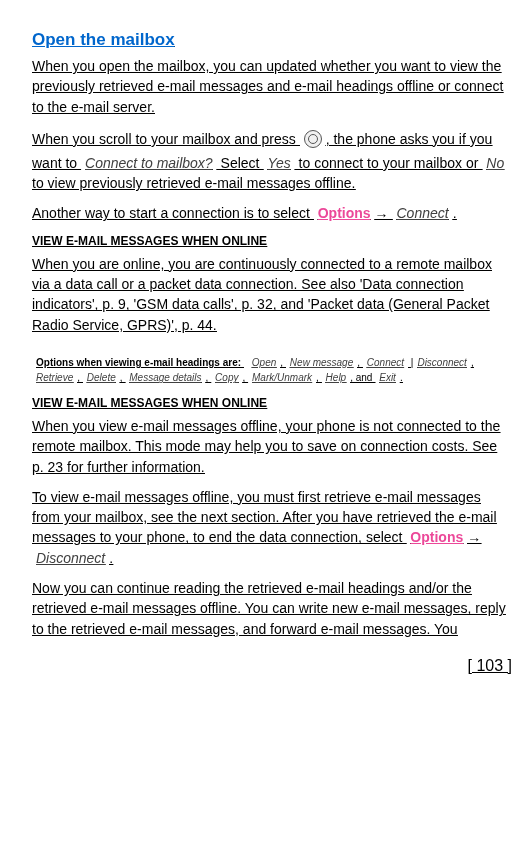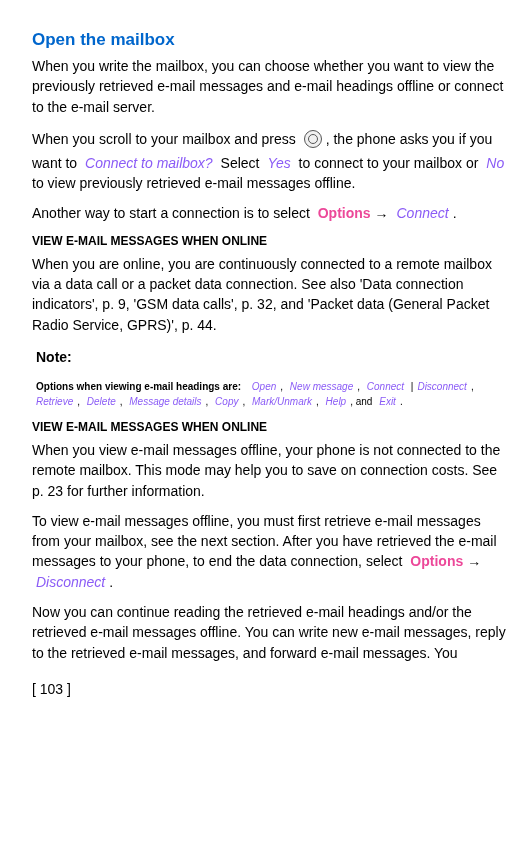--- a/index.html
+++ b/index.html
@@ -1,18 +1,19 @@
 <!DOCTYPE html>
 <html><head>
   <meta charset="utf-8">
   <style>
     * {
       margin: 4px;
       padding: 0;
       box-sizing: border-box;
+      text-decoration: underline;
     }
     body {
       width: 528px;
       min-height: 842px;
       background: #ffffff;
       font-family: Arial, Helvetica, sans-serif;
       font-size: 14px;
       color: #000000;
       padding: 18px 20px 18px 20px;
     }
@@ -48,21 +49,21 @@
     }
     .options-line {
       font-size: 10px;
       line-height: 1.55;
       margin-bottom: 10px;
     }
     .options-bold {
       font-weight: bold;
     }
     .link-italic {
-      color: #8b5cf6;
+      color: #404040;
       font-style: italic;
     }
     .bold-blue {
       font-weight: bold;
       color: #ec4899;
     }
     .inline-icon {
       display: inline-block;
       width: 18px;
       height: 18px;
@@ -76,31 +77,31 @@
     .inline-icon::after {
       content: '';
       display: block;
       width: 8px;
       height: 8px;
       border: 1.5px solid #555;
       border-radius: 50%;
       margin: 3px auto 0 auto;
     }
     .page-footer {
-      text-align: left;
-      font-size: 14px;
+      text-align: right;
+      font-size: 16px;
       margin-top: 18px;
     }
   </style>
 </head>
 <body>
 
 <div class="page-title">Open the mailbox</div>
 
-<div class="body-text">When you write the mailbox, you can choose whether you want to view the previously retrieved e-mail messages and e-mail headings offline or connect to the e-mail server.</div>
+<div class="body-text">When you open the mailbox, you can updated whether you want to view the previously retrieved e-mail messages and e-mail headings offline or connect to the e-mail server.</div>
 
 <div class="body-text">
   When you scroll to your mailbox and press
   <span class="inline-icon"></span>,
   the phone asks you if you want to
   <span class="link-italic">Connect to mailbox?</span>
   Select <span class="link-italic">Yes</span>
   to connect to your mailbox or
   <span class="link-italic">No</span>
   to view previously retrieved e-mail messages offline.
@@ -110,21 +111,20 @@
   Another way to start a connection is to select
   <span class="bold-blue">Options</span>→
   <span class="link-italic">Connect</span>.
 </div>
 
 <div class="section-heading">VIEW E-MAIL MESSAGES WHEN ONLINE</div>
 
 <div class="body-text">When you are online, you are continuously connected to a remote mailbox via a data call or a packet data connection. See also 'Data connection indicators', p. 9, 'GSM data calls', p. 32, and 'Packet data (General Packet Radio Service, GPRS)', p. 44.</div>
 
 <div class="note-block">
-  <span class="note-label">Note:</span>
 </div>
 
 <div class="options-line">
   <span class="options-bold">Options when viewing e-mail headings are: </span><span class="link-italic">Open</span>,
   <span class="link-italic">New message</span>,
   <span class="link-italic">Connect</span> |<span class="link-italic">Disconnect</span>,
   <span class="link-italic">Retrieve</span>,
   <span class="link-italic">Delete</span>,
   <span class="link-italic">Message details</span>,
   <span class="link-italic">Copy</span>,

